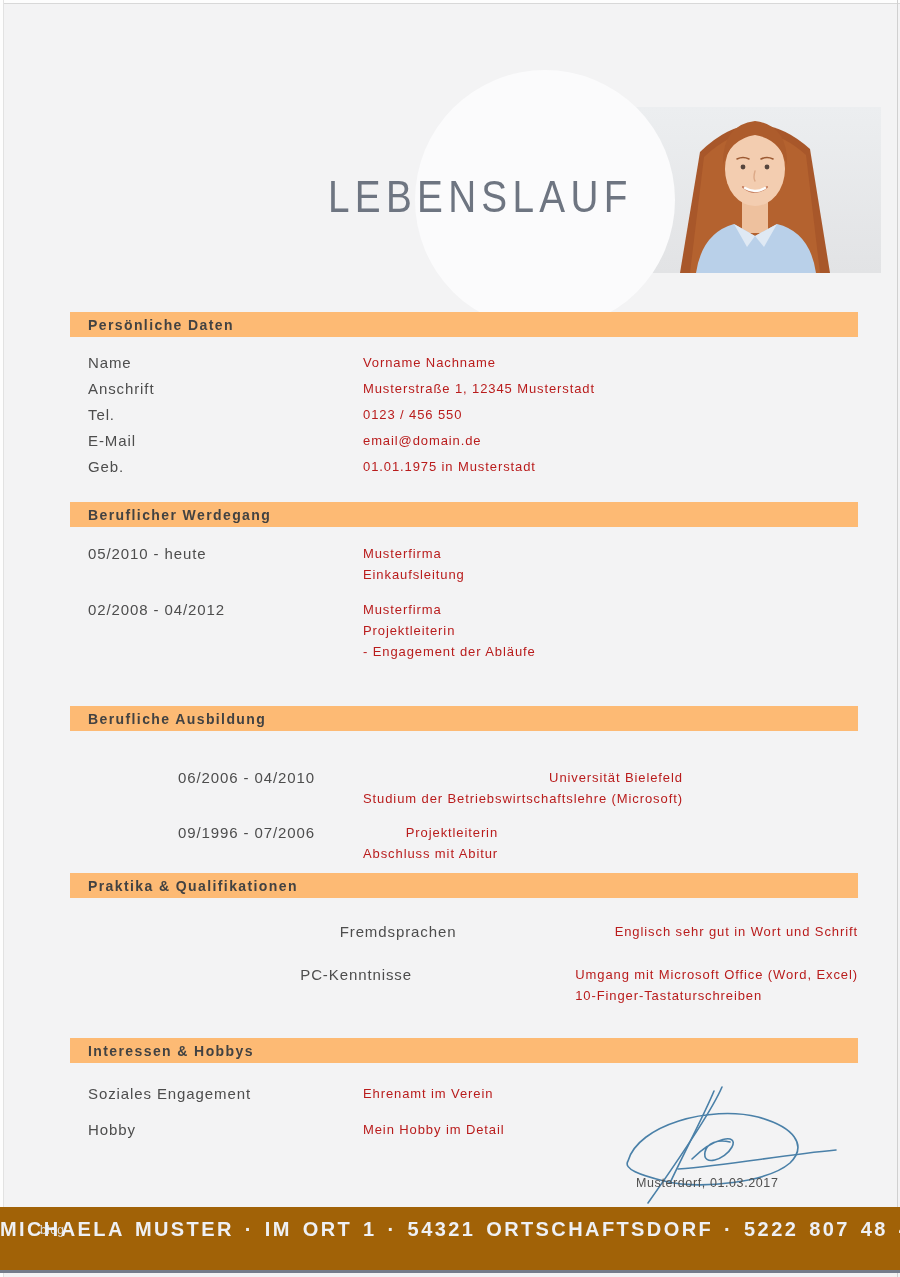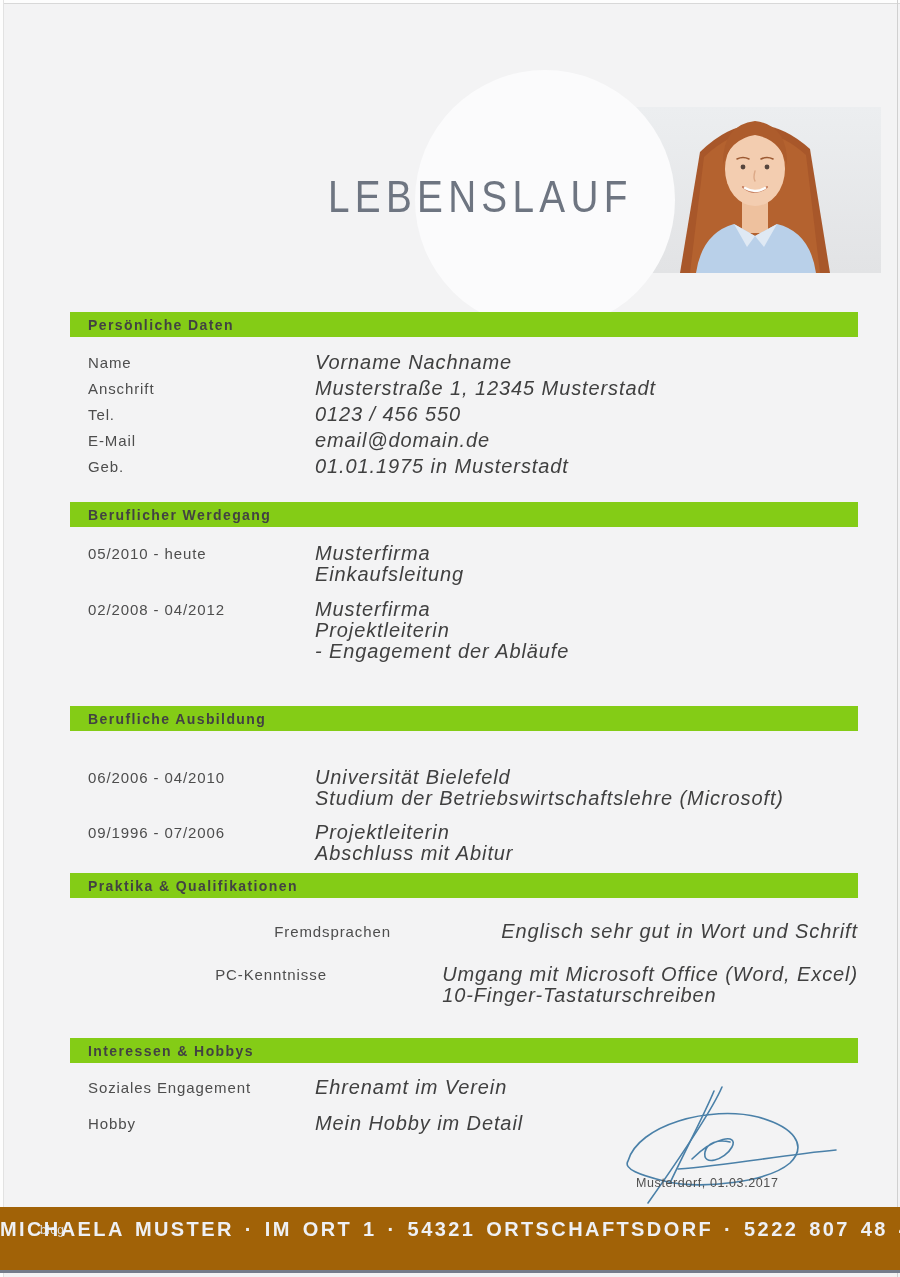--- a/index.html
+++ b/index.html
@@ -24,38 +24,38 @@
   .photo{position:absolute;left:604px;top:107px;width:277px;height:166px;z-index:1;overflow:hidden;}
   .photo svg{display:block;}
   .deco-circle{
     position:absolute;left:415px;top:70px;width:260px;height:260px;border-radius:50%;
     background:#fbfbfc;z-index:2;
   }
 
   
   .sec{position:absolute;left:70px;width:788px;z-index:3;}
   .sec .bar{
-    height:25px;background:#84cc16;display:flex;align-items:center;
+    height:25px;background:#fdba74;display:flex;align-items:center;
     padding-left:18px;box-sizing:border-box;
   }
   .sec .bar span{font-size:14px;font-weight:700;letter-spacing:1.4px;color:#424242;}
   .rows{box-sizing:border-box;}
-  .row{display:flex;}
+  .row{display:flex;gap:48px;}
   .row .label{
     width:227px;flex:0 0 227px;padding-left:18px;
     font-size:15px;letter-spacing:0.9px;color:#4d4d4d;line-height:21px;
   }
-  .row .value{font-size:20px;letter-spacing:0.9px;color:#404040;font-style:italic;}
+  .row .value{font-size:13px;letter-spacing:0.9px;color:#b91c1c;}
   .row .value .line{line-height:21px;}
 
   .s0{top:312px;} .s0 .rows{padding-top:15px;} .s0 .row{margin-bottom:5px;}
   .s1{top:502px;} .s1 .rows{padding-top:16px;} .s1 .row{margin-bottom:14px;}
-  .s2{top:706px;} .s2 .rows{padding-top:36px;} .s2 .row{margin-bottom:13px;}
+  .s2{top:706px;text-align:right;} .s2 .rows{padding-top:36px;} .s2 .row{margin-bottom:13px;}
   .s3{top:873px;} .s3 .rows{padding-top:23px;} .s3 .row{margin-bottom:22px;justify-content:flex-end;}
-  .s4{top:1038px;} .s4 .rows{padding-top:14px;} .s4 .row{margin-bottom:15px;}
+  .s4{top:1038px;} .s4 .rows{padding-top:20px;} .s4 .row{margin-bottom:15px;}
 
   
   .signature{position:absolute;left:610px;top:1085px;width:230px;height:120px;z-index:4;}
   .sig-caption{
     position:absolute;left:636px;top:1176px;z-index:5;
     font-size:12.5px;letter-spacing:0.6px;color:#4f4f4f;
   }
 
   
   .footer{

